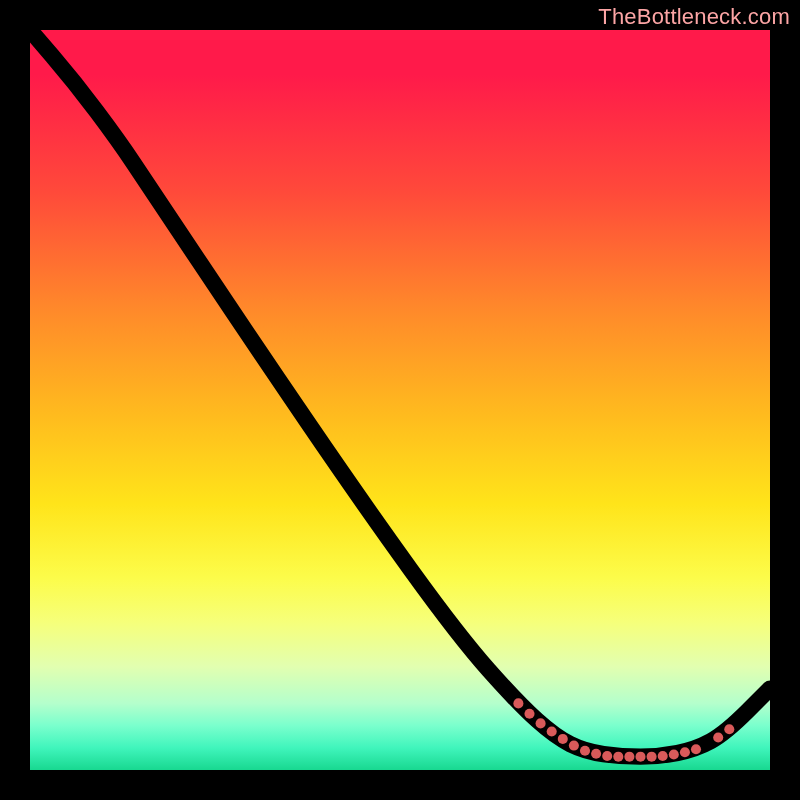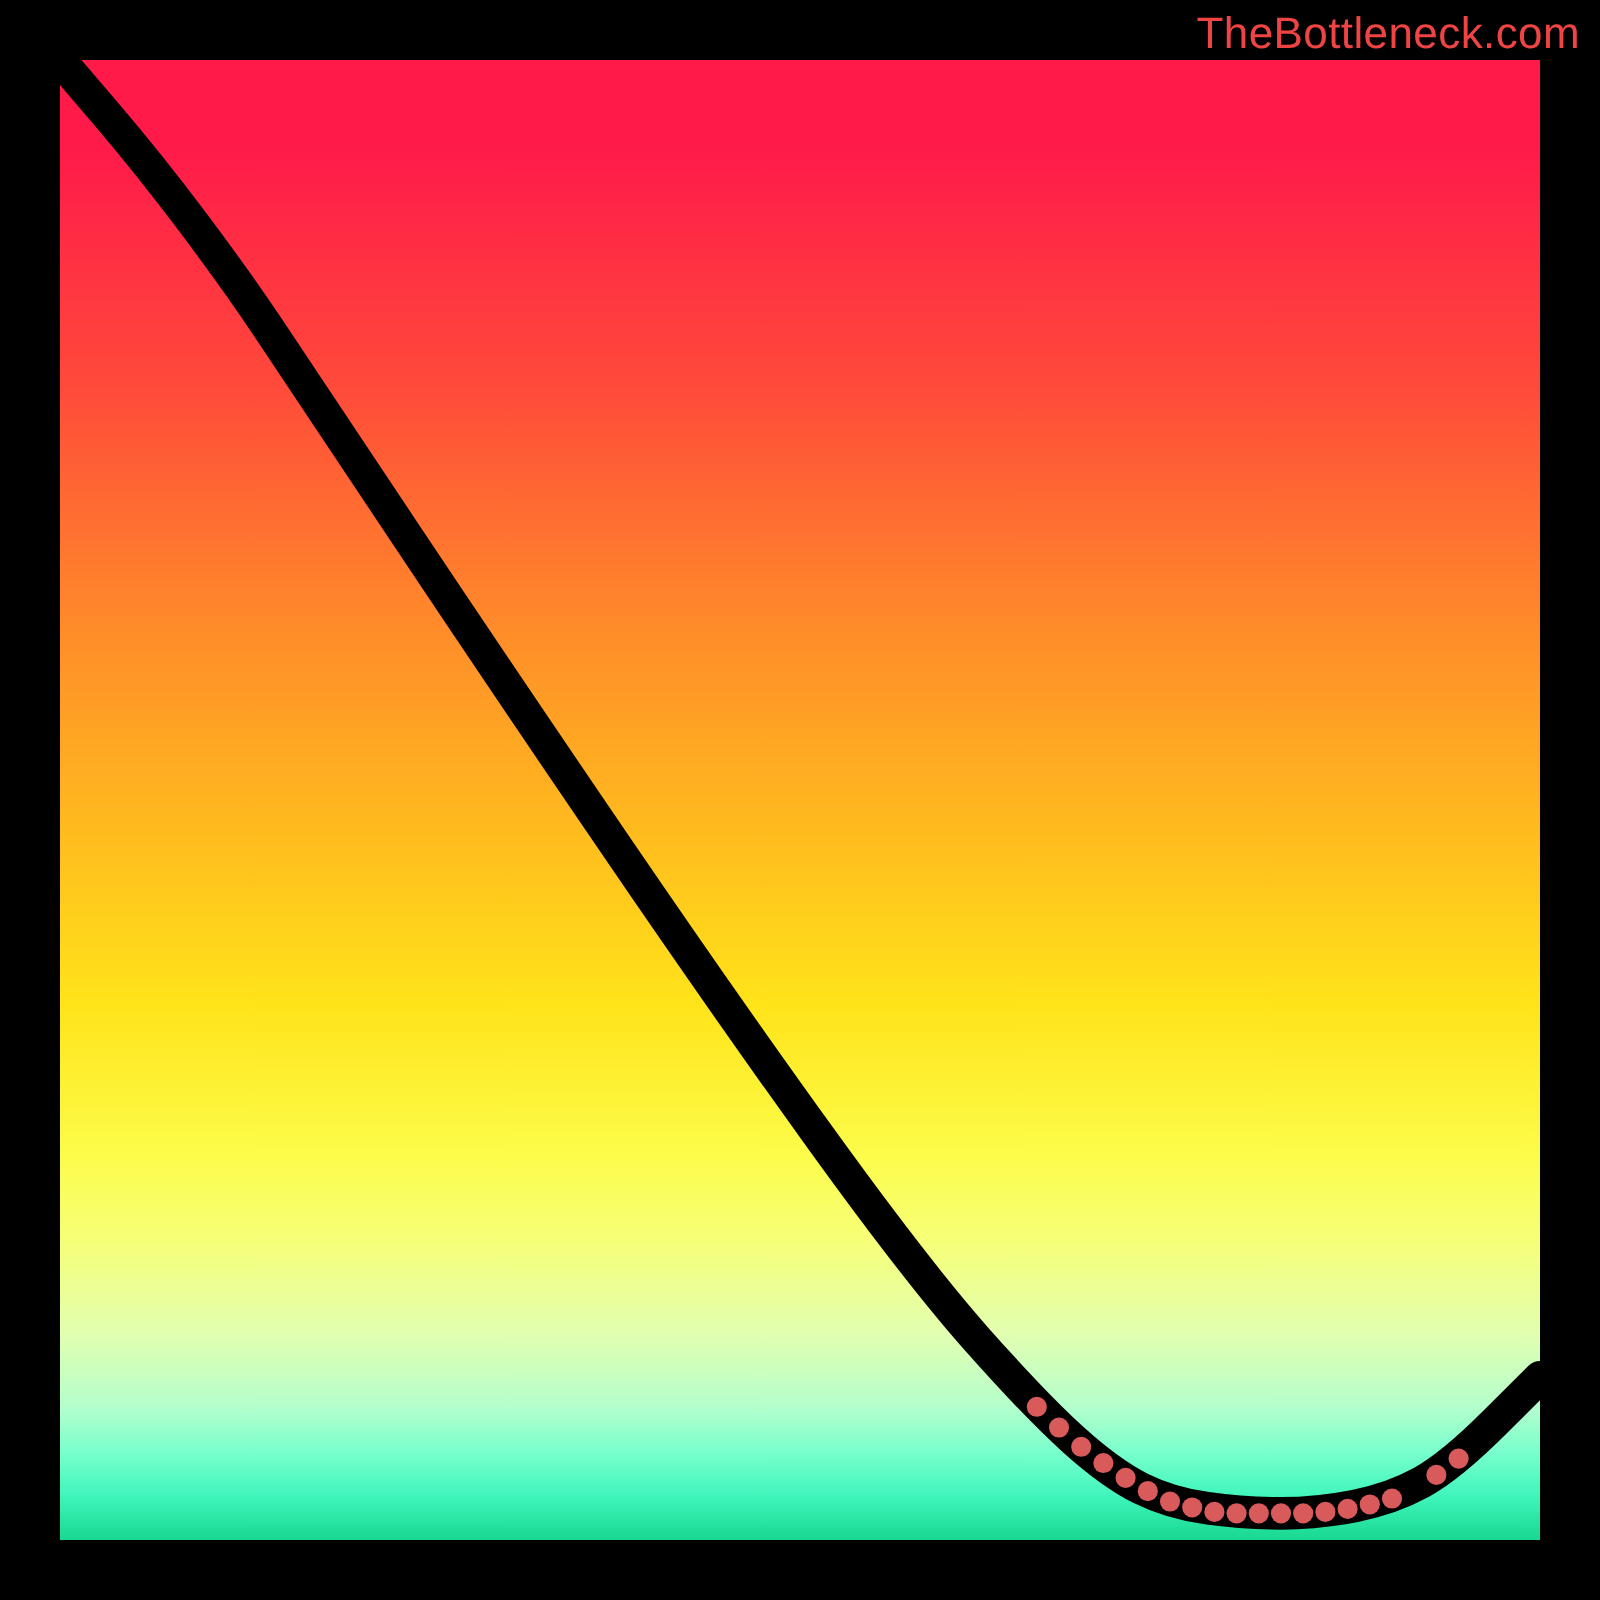--- a/index.html
+++ b/index.html
@@ -14,21 +14,21 @@
   .stage {
     position: relative;
     width: 800px;
     height: 800px;
     background: #000;
   }
   .watermark {
     position: absolute;
     top: 4px;
     right: 10px;
-    color: #ef4444;
+    color: #fca5a5;
     font-size: 22px;
     font-weight: 500;
     letter-spacing: 0.2px;
     user-select: none;
   }
   .plot {
     position: absolute;
     left: 30px;
     top: 30px;
     width: 740px;

